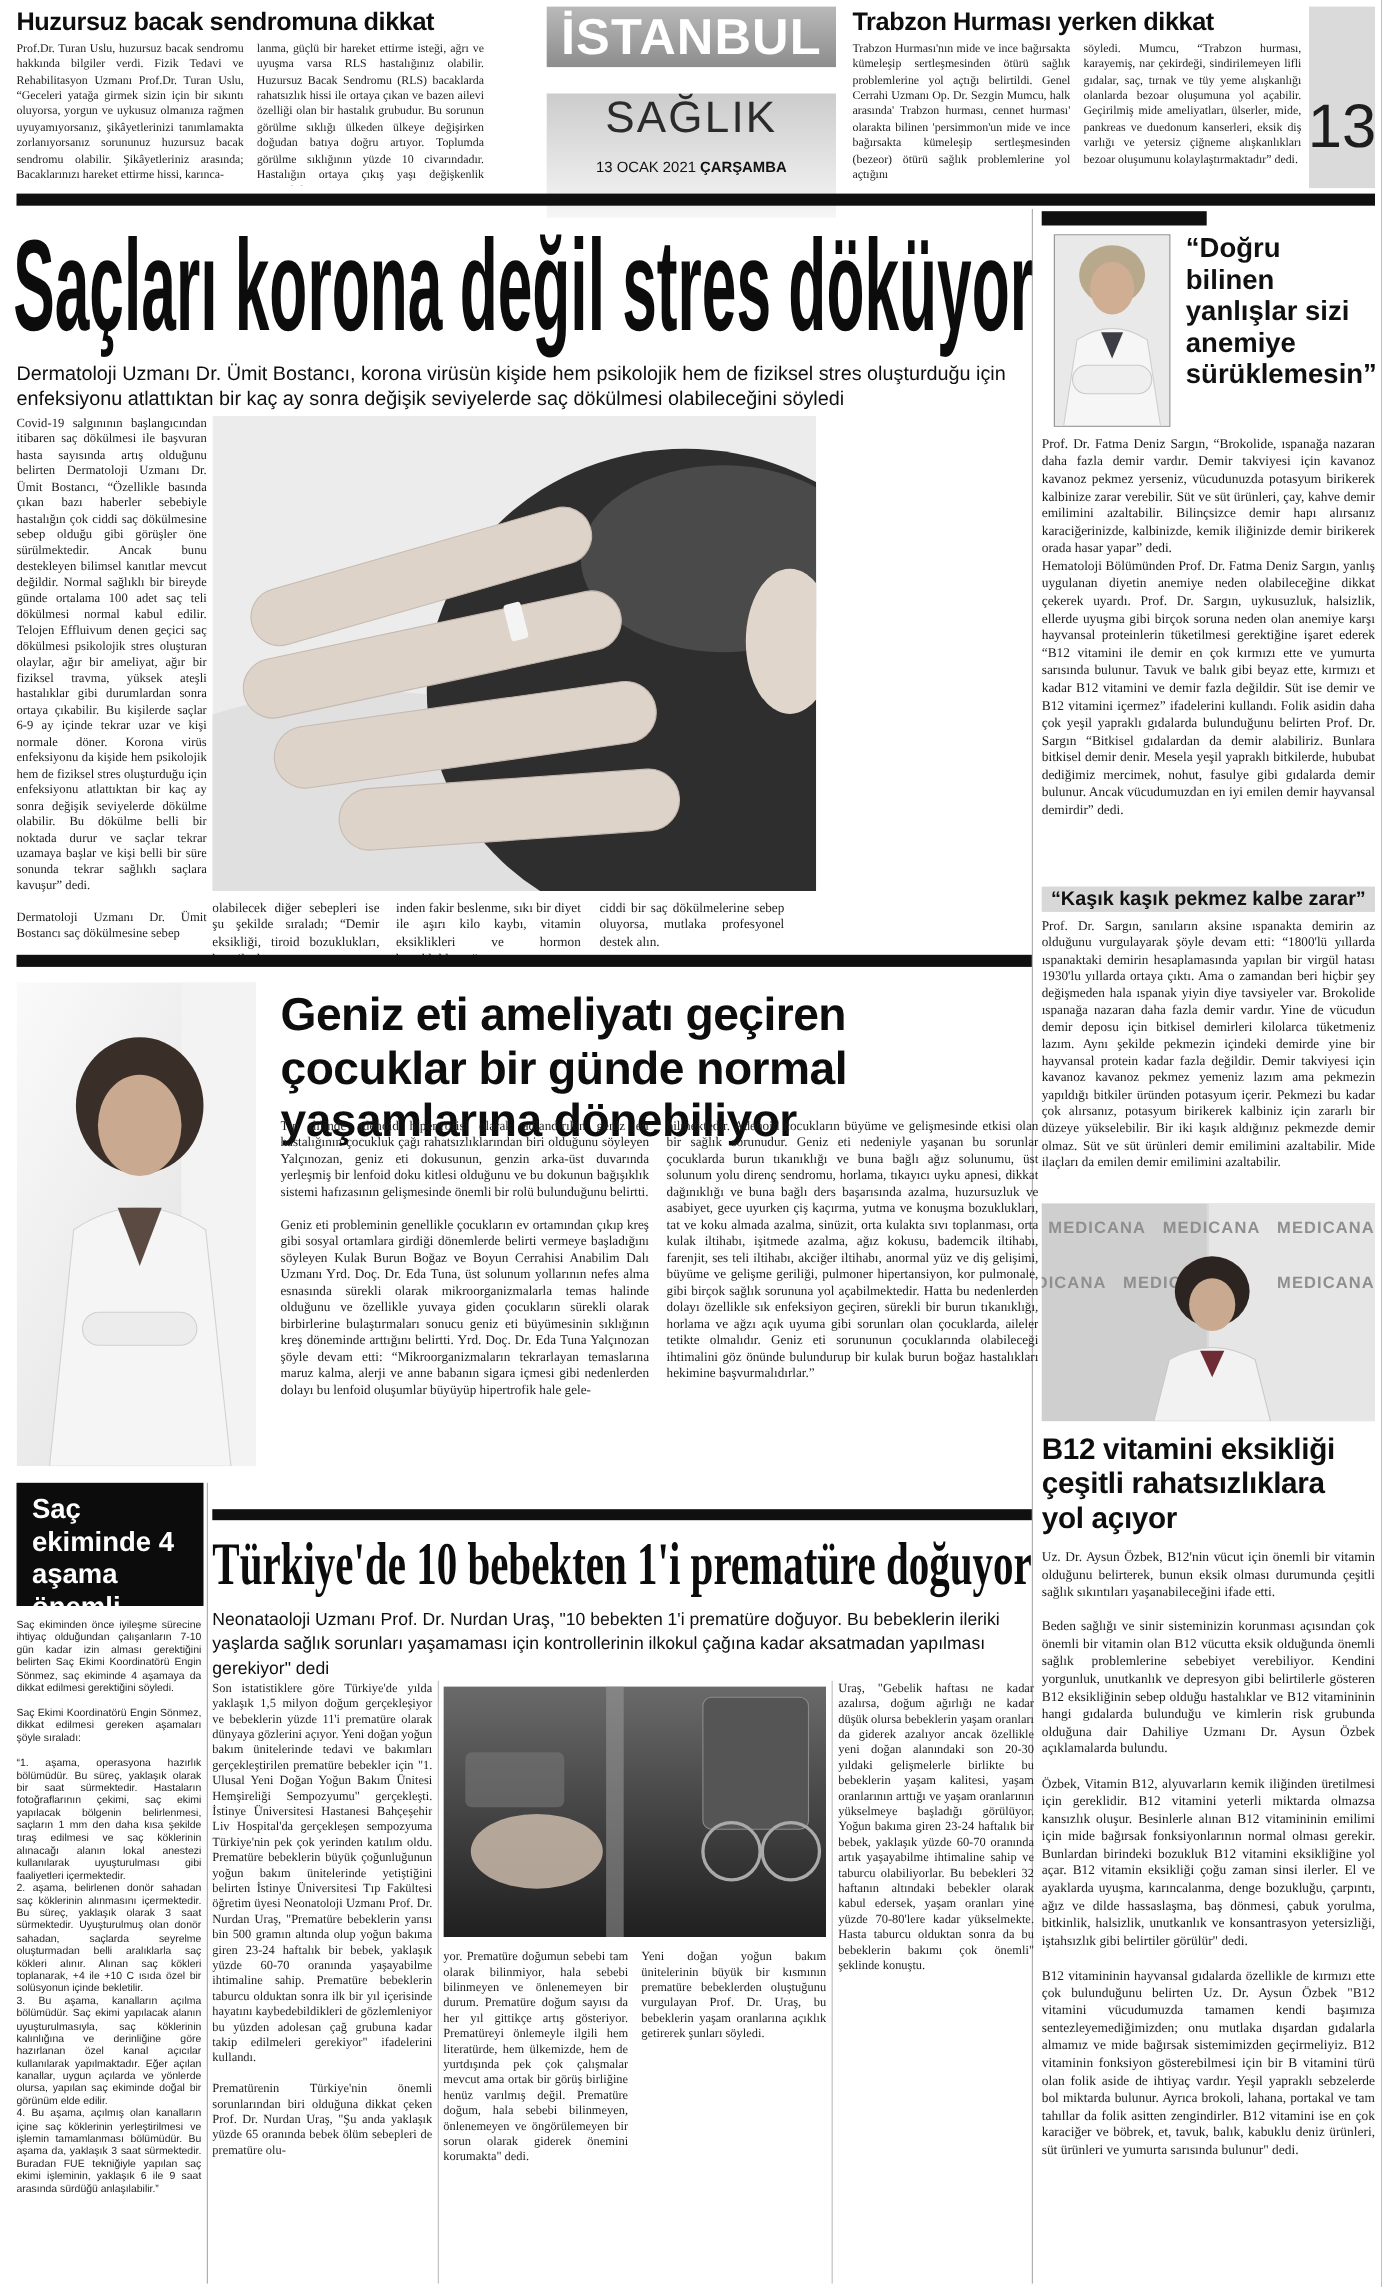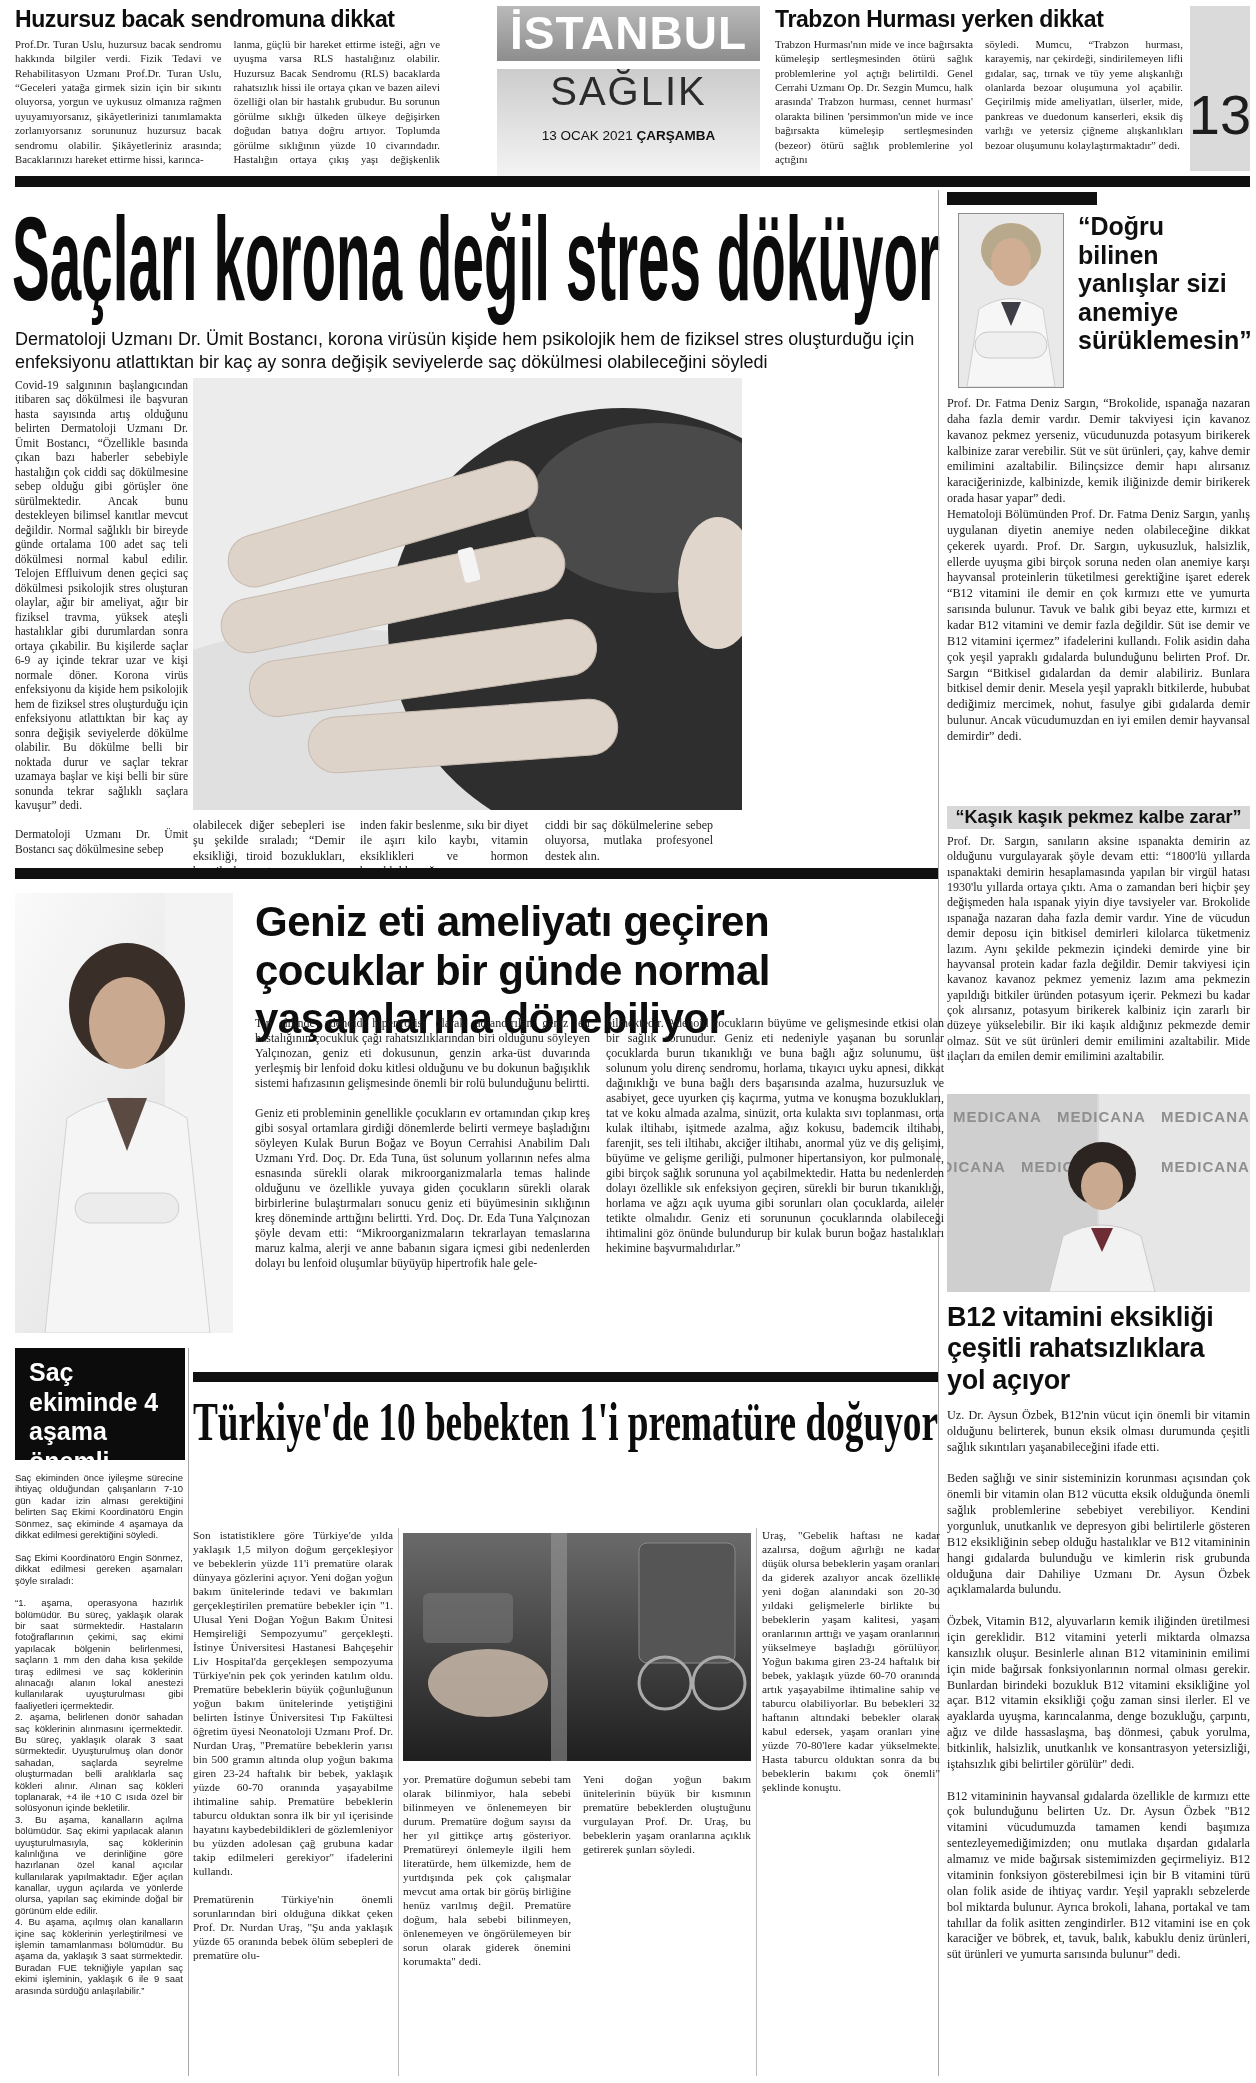--- a/index.html
+++ b/index.html
@@ -17,21 +17,21 @@
   .two-cols > div{flex:1;}
   .photo{position:absolute;overflow:hidden;}
   .photo svg{display:block;}
   #masthead-band{height:55px;background:linear-gradient(#b9b9b9,#8d8d8d);
       display:flex;align-items:flex-start;justify-content:center;}
   #masthead-band span{font-family:"Liberation Sans",sans-serif;font-weight:bold;
       font-size:46px;color:#fff;letter-spacing:1px;}
   #masthead-lower{height:113px;background:linear-gradient(#cicici,#f6f6f6);
       background:linear-gradient(#cccccc,#f6f6f6);text-align:center;}
   #masthead-section{font-family:"Liberation Sans",sans-serif;font-size:40px;color:#2b2b2b;
-      letter-spacing:2px;margin-top:8px;}
+      letter-spacing:2px;margin-top:24px;}
   #masthead-date{font-family:"Liberation Sans",sans-serif;font-size:13.5px;color:#111;margin-top:14px;}
   #masthead-date b{font-weight:bold;}
   #pageno{position:absolute;left:1190px;top:6px;width:60px;height:165px;background:#dadada;
       display:flex;align-items:flex-end;justify-content:center;}
   #pageno div{font-family:"Liberation Sans",sans-serif;font-size:56px;color:#1d1d1d;line-height:1;
       margin-bottom:28px;}
   .black-tab{position:absolute;background:#101010;}
   #anemia-subhead{position:absolute;left:947px;top:806px;width:303px;height:23px;background:#d8d8d8;
       font-family:"Liberation Sans",sans-serif;font-weight:bold;font-size:18px;color:#111;
       display:flex;align-items:center;justify-content:center;white-space:nowrap;overflow:hidden;}
@@ -202,20 +202,21 @@
 3. Bu aşama, kanalların açılma bölümüdür. Saç ekimi yapılacak alanın uyuşturulmasıyla, saç köklerinin kalınlığına ve derinliğine göre hazırlanan özel kanal açıcılar kullanılarak yapılmaktadır. Eğer açılan kanallar, uygun açılarda ve yönlerde olursa, yapılan saç ekiminde doğal bir görünüm elde edilir.
 4. Bu aşama, açılmış olan kanalların içine saç köklerinin yerleştirilmesi ve işlemin tamamlanması bölümüdür. Bu aşama da, yaklaşık 3 saat sürmektedir. Buradan FUE tekniğiyle yapılan saç ekimi işleminin, yaklaşık 6 ile 9 saat arasında sürdüğü anlaşılabilir.”</div>
   <div class="vline" style="left:188px;top:1348px;height:728px;"></div>
 
   <div class="rule" style="left:193px;top:1372px;width:745px;height:10px;"></div>
 
   <svg class="abs" style="left:193px;top:1388px;overflow:visible;" width="750" height="64">
     <text x="0" y="52" font-family="Liberation Serif, serif" font-weight="bold" font-size="55" fill="#0c0c0c" textLength="745" lengthAdjust="spacingAndGlyphs">Türkiye'de 10 bebekten 1'i prematüre doğuyor</text>
   </svg>
 
+  <div class="abs sans" style="left:193px;top:1462px;width:750px;font-size:16px;line-height:1.4;color:#0f0f0f;">Neonataoloji Uzmanı Prof. Dr. Nurdan Uraş, "10 bebekten 1'i prematüre doğuyor. Bu bebeklerin ileriki yaşlarda sağlık sorunları yaşamaması için kontrollerinin ilkokul çağına kadar aksatmadan yapılması gerekiyor" dedi</div>
 
   <div class="body-text" style="left:193px;top:1528px;width:200px;height:548px;font-size:11.3px;line-height:1.24;">Son istatistiklere göre Türkiye'de yılda yaklaşık 1,5 milyon doğum gerçekleşiyor ve bebeklerin yüzde 11'i prematüre olarak dünyaya gözlerini açıyor. Yeni doğan yoğun bakım ünitelerinde tedavi ve bakımları gerçekleştirilen prematüre bebekler için "1. Ulusal Yeni Doğan Yoğun Bakım Ünitesi Hemşireliği Sempozyumu" gerçekleşti. İstinye Üniversitesi Hastanesi Bahçeşehir Liv Hospital'da gerçekleşen sempozyuma Türkiye'nin pek çok yerinden katılım oldu. Prematüre bebeklerin büyük çoğunluğunun yoğun bakım ünitelerinde yetiştiğini belirten İstinye Üniversitesi Tıp Fakültesi öğretim üyesi Neonatoloji Uzmanı Prof. Dr. Nurdan Uraş, "Prematüre bebeklerin yarısı bin 500 gramın altında olup yoğun bakıma giren 23-24 haftalık bir bebek, yaklaşık yüzde 60-70 oranında yaşayabilme ihtimaline sahip. Prematüre bebeklerin taburcu olduktan sonra ilk bir yıl içerisinde hayatını kaybedebildikleri de gözlemleniyor bu yüzden adolesan çağ grubuna kadar takip edilmeleri gerekiyor" ifadelerini kullandı.
 
 Prematürenin Türkiye'nin önemli sorunlarından biri olduğuna dikkat çeken Prof. Dr. Nurdan Uraş, "Şu anda yaklaşık yüzde 65 oranında bebek ölüm sebepleri de prematüre olu-</div>
 
   <div class="photo" style="left:403px;top:1533px;width:348px;height:228px;">
     <svg width="348" height="228" viewBox="0 0 348 228">
       <defs>
         <linearGradient id="gdark" x1="0" y1="0" x2="0" y2="1">
           <stop offset="0" stop-color="#6a6a6a"></stop>

